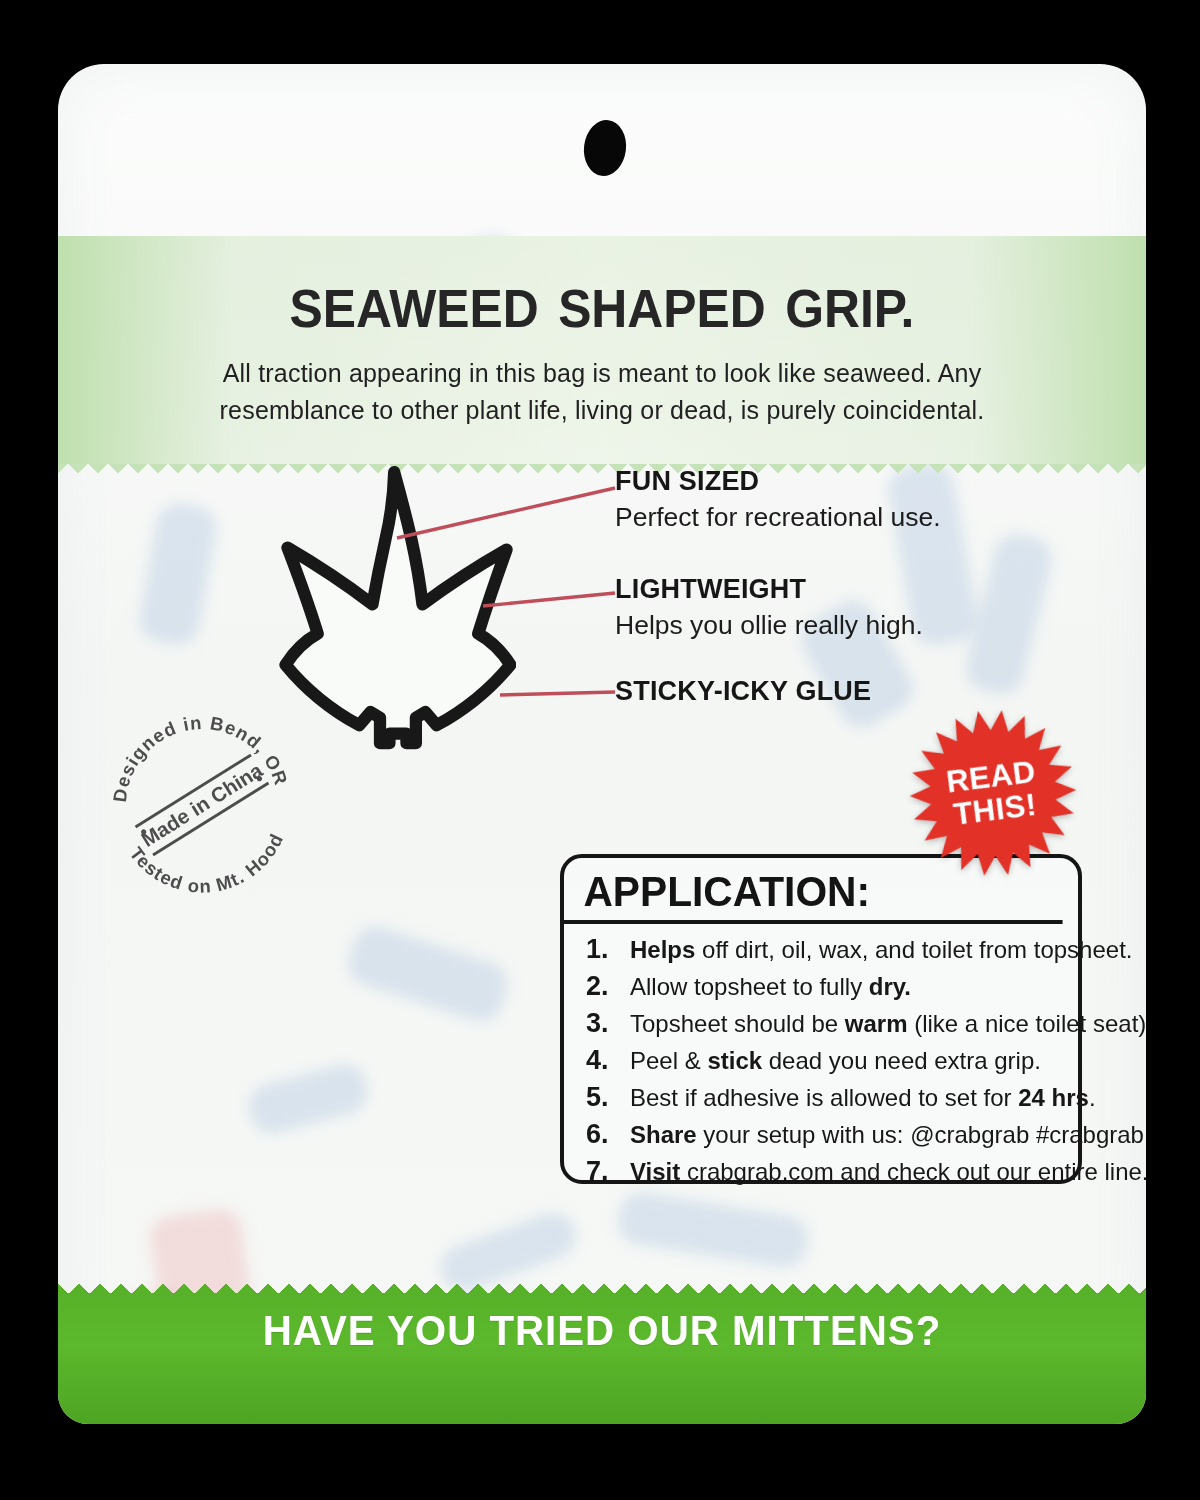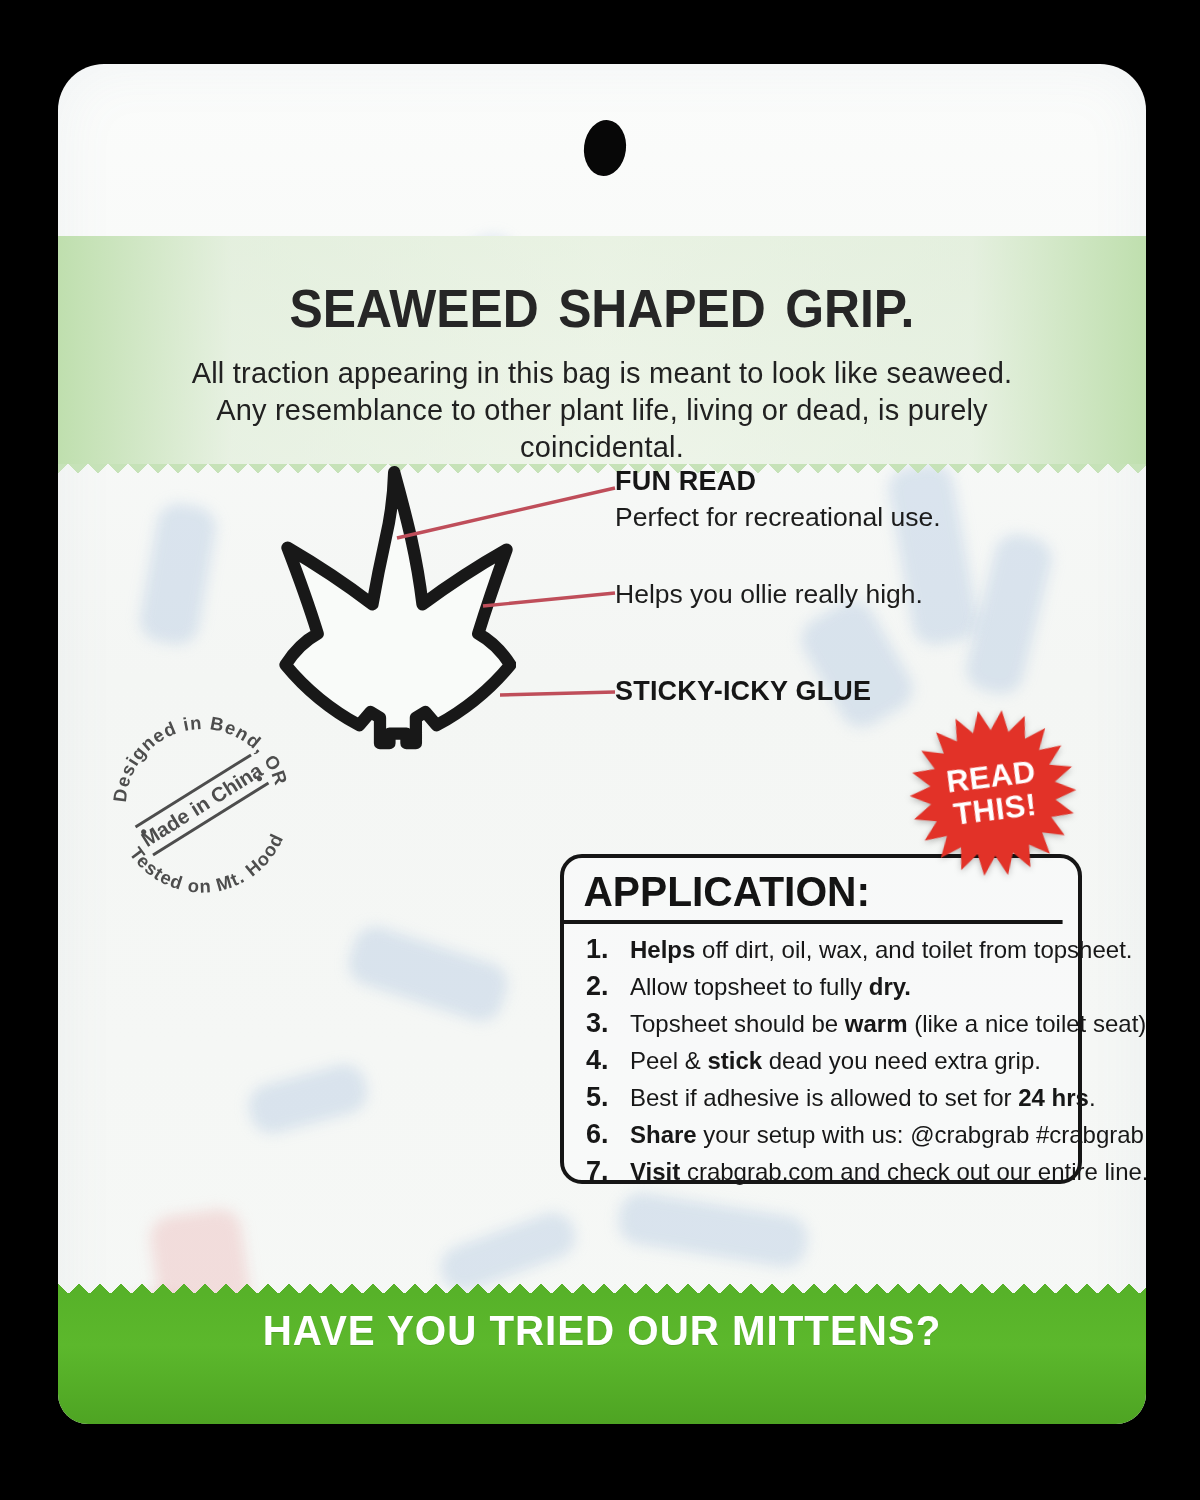--- a/index.html
+++ b/index.html
@@ -35,21 +35,21 @@
     background-size:20px 13px;background-repeat:repeat-x;
     transform:scaleY(-1);
   }
   .title{
     margin:0;padding-top:42px;text-align:center;
     font-size:53px;font-weight:900;letter-spacing:0;word-spacing:6px;color:#262626;
     transform:scaleX(.94);
   }
   .disclaimer{
     margin:16px auto 0;max-width:840px;text-align:center;
-    font-size:29px;line-height:37px;color:#212121;letter-spacing:.2px;
+    font-size:25px;line-height:37px;color:#212121;letter-spacing:.2px;
   }
   
   .leaf-svg{position:absolute;left:220px;top:400px;width:238px;height:292px;z-index:3;}
   .callout-svg{position:absolute;left:212px;top:392px;width:380px;height:330px;z-index:3;}
   .feature{position:absolute;left:557px;width:470px;z-index:3;}
   .feature h3{margin:0;font-size:27px;font-weight:900;letter-spacing:.2px;color:#161616;}
   .feature p{margin:5px 0 0;font-size:26.5px;color:#1c1c1c;}
   .f1{top:402px;} .f2{top:510px;} .f3{top:612px;}
   
   .stamp{position:absolute;left:37px;top:634px;width:214px;height:214px;z-index:3;opacity:.85;transform:rotate(-6deg);}
@@ -126,24 +126,25 @@
              Q106 110 114 74 Q122 40 123 4 Z" fill="rgba(249,251,248,0.92)" stroke="#181818" stroke-width="13" stroke-linejoin="round"></path>
   </svg>
 
   <svg class="callout-svg" viewBox="0 0 380 330">
     <line x1="127" y1="82" x2="345" y2="32" stroke="#bf4e5a" stroke-width="3.4"></line>
     <line x1="213" y1="150" x2="345" y2="137" stroke="#bf4e5a" stroke-width="3.4"></line>
     <line x1="230" y1="239" x2="345" y2="236" stroke="#bf4e5a" stroke-width="3.4"></line>
   </svg>
 
   <div class="feature f1">
-    <h3>FUN READ</h3>
+    <h3>FUN SIZED</h3>
     <p>Perfect for recreational use.</p>
   </div>
   <div class="feature f2">
+    <h3>LIGHTWEIGHT</h3>
     <p>Helps you ollie really high.</p>
   </div>
   <div class="feature f3">
     <h3>STICKY-ICKY GLUE</h3>
   </div>
 
   <svg class="stamp" viewBox="0 0 220 220">
     <defs>
       <path id="arc-top" d="M 32 110 A 78 78 0 1 1 188 110" fill="none"></path>
       <path id="arc-bottom" d="M 20 110 A 90 90 0 0 0 200 110" fill="none"></path>

